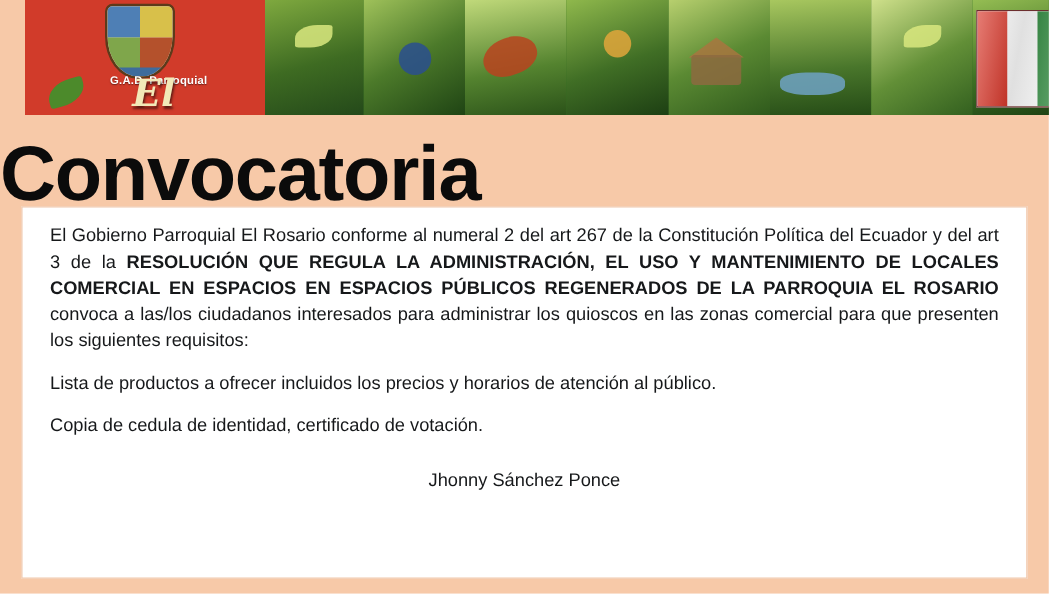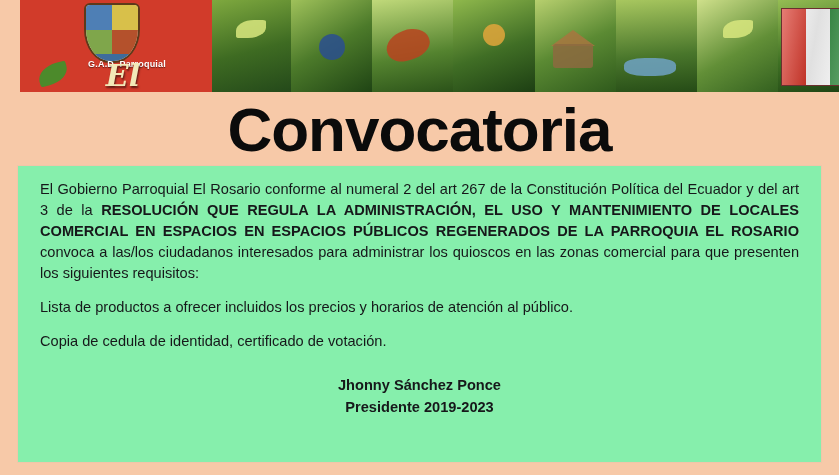--- a/index.html
+++ b/index.html
@@ -164,60 +164,60 @@
   .flag-wave {
     position: absolute;
     inset: 0;
     background: linear-gradient(100deg, rgba(255,255,255,.35) 0%, rgba(0,0,0,.12) 45%, rgba(255,255,255,.3) 100%);
   }
 
   
   .title {
     position: absolute;
     left: 0;
-    top: 96px;
-    width: 839px;
-    text-align: center;
+    top: 106px;
+    width: 839px;
+    text-align: left;
     font-family: "Liberation Sans", sans-serif;
     font-weight: bold;
     font-size: 62px;
     line-height: 68px;
     color: #0b0b0b;
     letter-spacing: -1px;
   }
 
   
   .card {
     position: absolute;
     left: 17px;
     top: 165px;
     width: 805px;
     height: 298px;
-    background: #86efac;
+    background: #ffffff;
     border: 1px solid #f0c6a9;
     box-sizing: border-box;
     padding: 13px 22px 10px 22px;
   }
   .para {
     margin: 0 0 13px 0;
     font-size: 14.6px;
     line-height: 21px;
     color: #16181a;
     text-align: justify;
   }
   .para.lead { text-align: justify; }
   .para strong { font-weight: bold; }
   .sign {
     margin-top: 22px;
     text-align: center;
     font-size: 14.6px;
     line-height: 22px;
     color: #16181a;
   }
-  .sign .name { display: block; font-weight: bold; }
+  .sign .name { display: block; }
   .sign .role { display: block; font-weight: bold; }
 </style>
 </head>
 <body>
 
 <div class="poster">
 
   <div class="header">
 
     <div class="header-photos">
@@ -274,17 +274,16 @@
   <div class="title">Convocatoria</div>
 
   <div class="card">
     <p class="para lead"><span>El Gobierno Parroquial El Rosario conforme al numeral 2 del art 267 de la Constitución Política del Ecuador y del art 3 de la </span><strong>RESOLUCIÓN QUE REGULA LA ADMINISTRACIÓN, EL USO Y MANTENIMIENTO DE LOCALES COMERCIAL EN ESPACIOS EN ESPACIOS PÚBLICOS REGENERADOS DE LA PARROQUIA EL ROSARIO</strong><span> convoca a las/los ciudadanos interesados para administrar los quioscos en las zonas comercial para que presenten los siguientes requisitos:</span></p>
 
     <p class="para">Lista de productos a ofrecer incluidos los precios y horarios de atención al público.</p>
     <p class="para">Copia de cedula de identidad, certificado de votación.</p>
 
     <div class="sign">
       <span class="name">Jhonny Sánchez Ponce</span>
-      <span class="role">Presidente 2019-2023</span>
     </div>
   </div>
 
 </div>
 
 </body></html>

